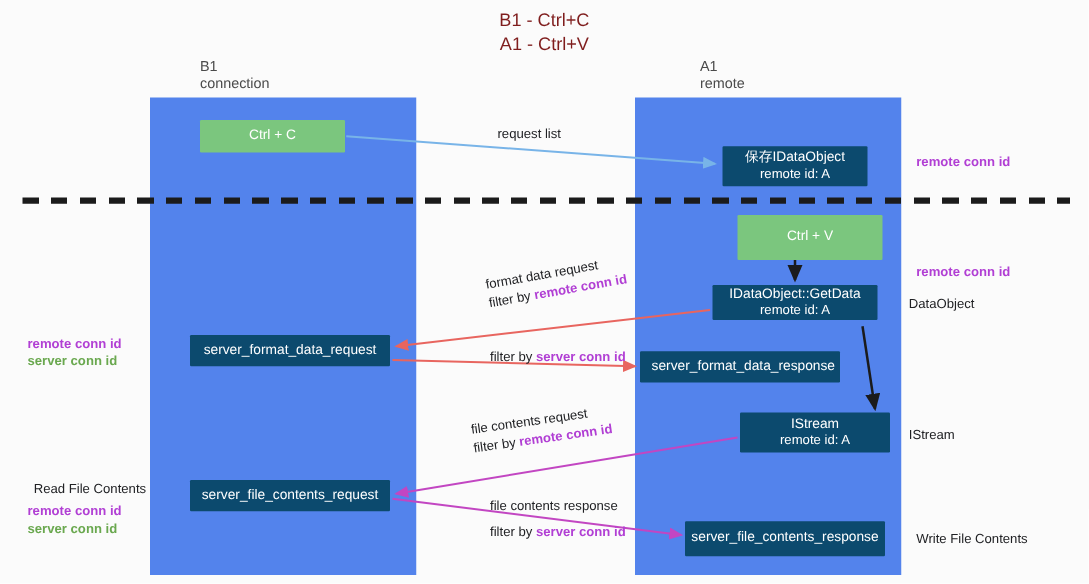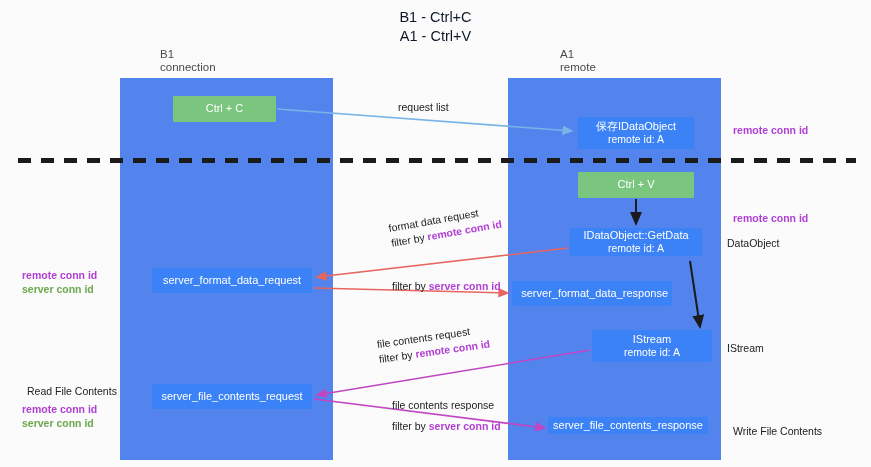--- a/index.html
+++ b/index.html
@@ -15,21 +15,21 @@
     overflow: hidden;
     background: #fbfbfb;
   }
   .abs { position: absolute; }
 
   
   #title {
     left: 0; top: 8px; width: 871px;
     text-align: center;
     font-size: 14.5px;
-    color: #0f172a;
+    color: #7f1d1d;
     line-height: 19px;
     white-space: pre-line;
   }
 
   
   .col-head {
     text-align: left;
     font-size: 11.5px;
     color: #4a4a4a;
     line-height: 13px;
@@ -55,32 +55,32 @@
     justify-content: center;
     color: #ffffff;
     font-size: 11px;
     line-height: 13.5px;
     text-align: center;
     border-radius: 1px;
     z-index: 6;
     padding: 2px 4px;
   }
   .box.green  { background: #7bc67e; }
-  .box.orange { background: #3b82f6; }
+  .box.orange { background: #0c4a6e; }
   .box .l2 { font-size: 10.5px; }
 
-  #box-ctrlc  { left: 160px; top: 96px;  width: 103px; height: 26px; margin-left: 13px; }
+  #box-ctrlc  { left: 160px; top: 96px;  width: 116px; height: 26px; }
   #box-save   { left: 578px; top: 117px; width: 116px; height: 32px; }
-  #box-ctrlv  { left: 578px; top: 172px; width: 116px; height: 26px; }
+  #box-ctrlv  { left: 590px; top: 172px; width: 116px; height: 36px; }
   #box-getdata{ left: 570px; top: 228px; width: 132px; height: 28px; }
   #box-sfreq  { left: 152px; top: 268px; width: 160px; height: 25px; }
   #box-sfres  { left: 512px; top: 281px; width: 160px; height: 25px; align-items: flex-end; }
   #box-istream{ left: 592px; top: 330px; width: 120px; height: 32px; }
   #box-sfcreq { left: 152px; top: 384px; width: 160px; height: 25px; align-items: center; }
-  #box-sfcres { left: 548px; top: 417px; width: 160px; height: 17px; }
+  #box-sfcres { left: 548px; top: 417px; width: 160px; height: 28px; }
 
   
   #divider {
     left: 18px; top: 158px;
     width: 838px; height: 5px;
     z-index: 9;
     background-image: repeating-linear-gradient(
       to right, #1b1b1b 0 13px, rgba(0,0,0,0) 13px 23px);
   }
 

